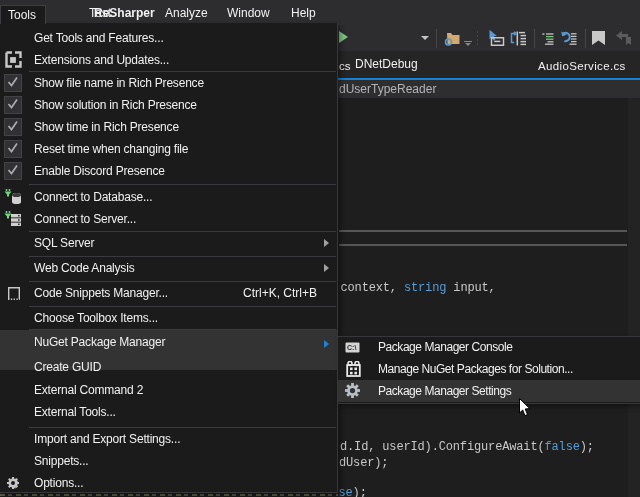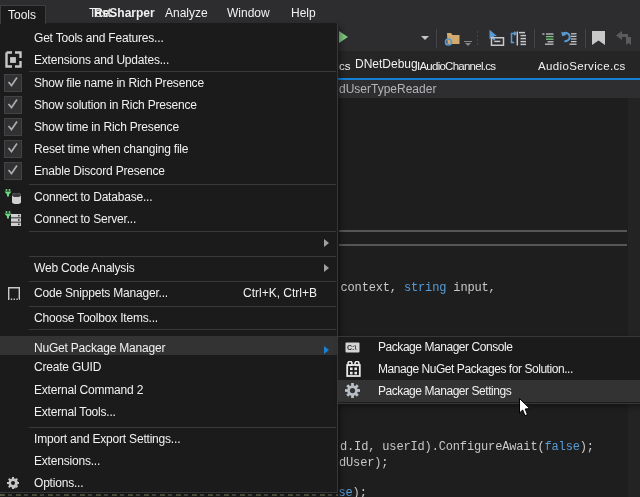--- a/index.html
+++ b/index.html
@@ -32,21 +32,20 @@
   .smi span.t{position:absolute;left:40px;top:0;white-space:nowrap;letter-spacing:-0.45px;}
   svg{display:block;}
   .ic{position:absolute;}
 </style>
 </head>
 <body>
 
   <div class="abs" id="toolbar"></div>
   <div class="abs" id="tabstrip">
     <span class="tab" style="left:339px;">cs</span>
-    <span class="tab" style="left:417px;letter-spacing:-0.75px;">IAudioChannel.cs</span>
     <span class="tab" style="left:538px;letter-spacing:0.35px;">AudioService.cs</span>
   </div>
   <div class="abs" id="blueline"></div>
   <div class="abs" id="crumb">
     <span style="position:absolute;left:339px;top:0;height:27px;line-height:19px;font-size:12px;color:#b4b4b8;">dUserTypeReader</span>
   </div>
   <div class="abs" id="menubar">
     <span class="mb" style="left:8px;">Tools</span>
     <span class="mb" style="left:54px;margin-left:35px;">Test</span>
     <span class="mb" style="left:94px;font-weight:bold;">ReSharper</span>
@@ -199,20 +198,21 @@
     <path d="M0.5 2.5 h7 l-2.5 3 v2 h-2 v-2 z" fill="#6fd87f"></path>
     <rect x="7" y="3" width="10" height="3.4" fill="#d0d0d0"></rect>
     <rect x="14" y="3.9" height="1.6" width="1.6" fill="#3a3a3a"></rect>
     <rect x="7" y="7.3" width="10" height="3.4" fill="#d0d0d0"></rect>
     <rect x="14" y="8.2" height="1.6" width="1.6" fill="#3a3a3a"></rect>
     <rect x="7" y="11.6" width="10" height="3.4" fill="#d0d0d0"></rect>
     <rect x="14" y="12.5" height="1.6" width="1.6" fill="#3a3a3a"></rect>
   </svg>
   <div class="ms" style="top:231px;"></div>
   <div class="mi" style="top:232px;">
+    <span class="t">SQL Server</span>
     <span class="arrow"></span>
   </div>
   <div class="ms" style="top:255.5px;"></div>
   <div class="mi" style="top:257px;">
     <span class="t">Web Code Analysis</span>
     <span class="arrow"></span>
   </div>
   <div class="ms" style="top:280.5px;"></div>
   <div class="mi" style="top:282px;">
     <span class="t">Code Snippets Manager...</span>
@@ -220,39 +220,39 @@
   </div>
   <svg class="ic" style="left:8px;top:287px;" width="12" height="13" viewBox="0 0 12 13">
     <path d="M0.7 12 v-11.3 h10.6 v11.3" fill="none" stroke="#c8c8c8" stroke-width="1.4"></path>
     <line x1="0" y1="12.3" x2="12" y2="12.3" stroke="#c8c8c8" stroke-width="1.4" stroke-dasharray="1.4 1.4"></line>
   </svg>
   <div class="ms" style="top:305.5px;"></div>
   <div class="mi" style="top:306.5px;padding-left:46px;">
     <span class="t">Choose Toolbox Items...</span>
   </div>
   <div class="ms" style="top:329px;"></div>
-  <div class="mi hl" style="top:330px;height:19px;line-height:24px;margin-top:6px;">
+  <div class="mi hl" style="top:330px;height:40px;line-height:24px;">
     <span class="t">NuGet Package Manager</span>
     <span class="arrow" style="border-left-color:#1b82d4;top:10px;"></span>
   </div>
   <div class="mi" style="top:355.5px;">
     <span class="t">Create GUID</span>
   </div>
   <div class="mi" style="top:378.5px;">
     <span class="t">External Command 2</span>
   </div>
   <div class="mi" style="top:401px;">
     <span class="t">External Tools...</span>
   </div>
   <div class="ms" style="top:427px;"></div>
   <div class="mi" style="top:428px;">
     <span class="t">Import and Export Settings...</span>
   </div>
   <div class="mi" style="top:450px;">
-    <span class="t">Extensions...</span>
+    <span class="t">Snippets...</span>
   </div>
   <div class="mi" style="top:472px;">
     <span class="t">Options...</span>
   </div>
 
   <svg class="ic" style="left:7px;top:477px;" width="12" height="12" viewBox="0 0 24 24">
     <path fill="#c5c5c5" d="M12 1l2 3.2 3.7-.9 0.6 3.8 3.8 0.6-.9 3.7L24 13.5l-3.2 2 .9 3.7-3.8.6-.6 3.8-3.7-.9-2 3.2 0 0z" transform="scale(0.98)"></path>
     <circle cx="12" cy="12" r="9" fill="#c5c5c5"></circle>
     <g fill="#c5c5c5">
       <rect x="10" y="0" width="4" height="24"></rect>

